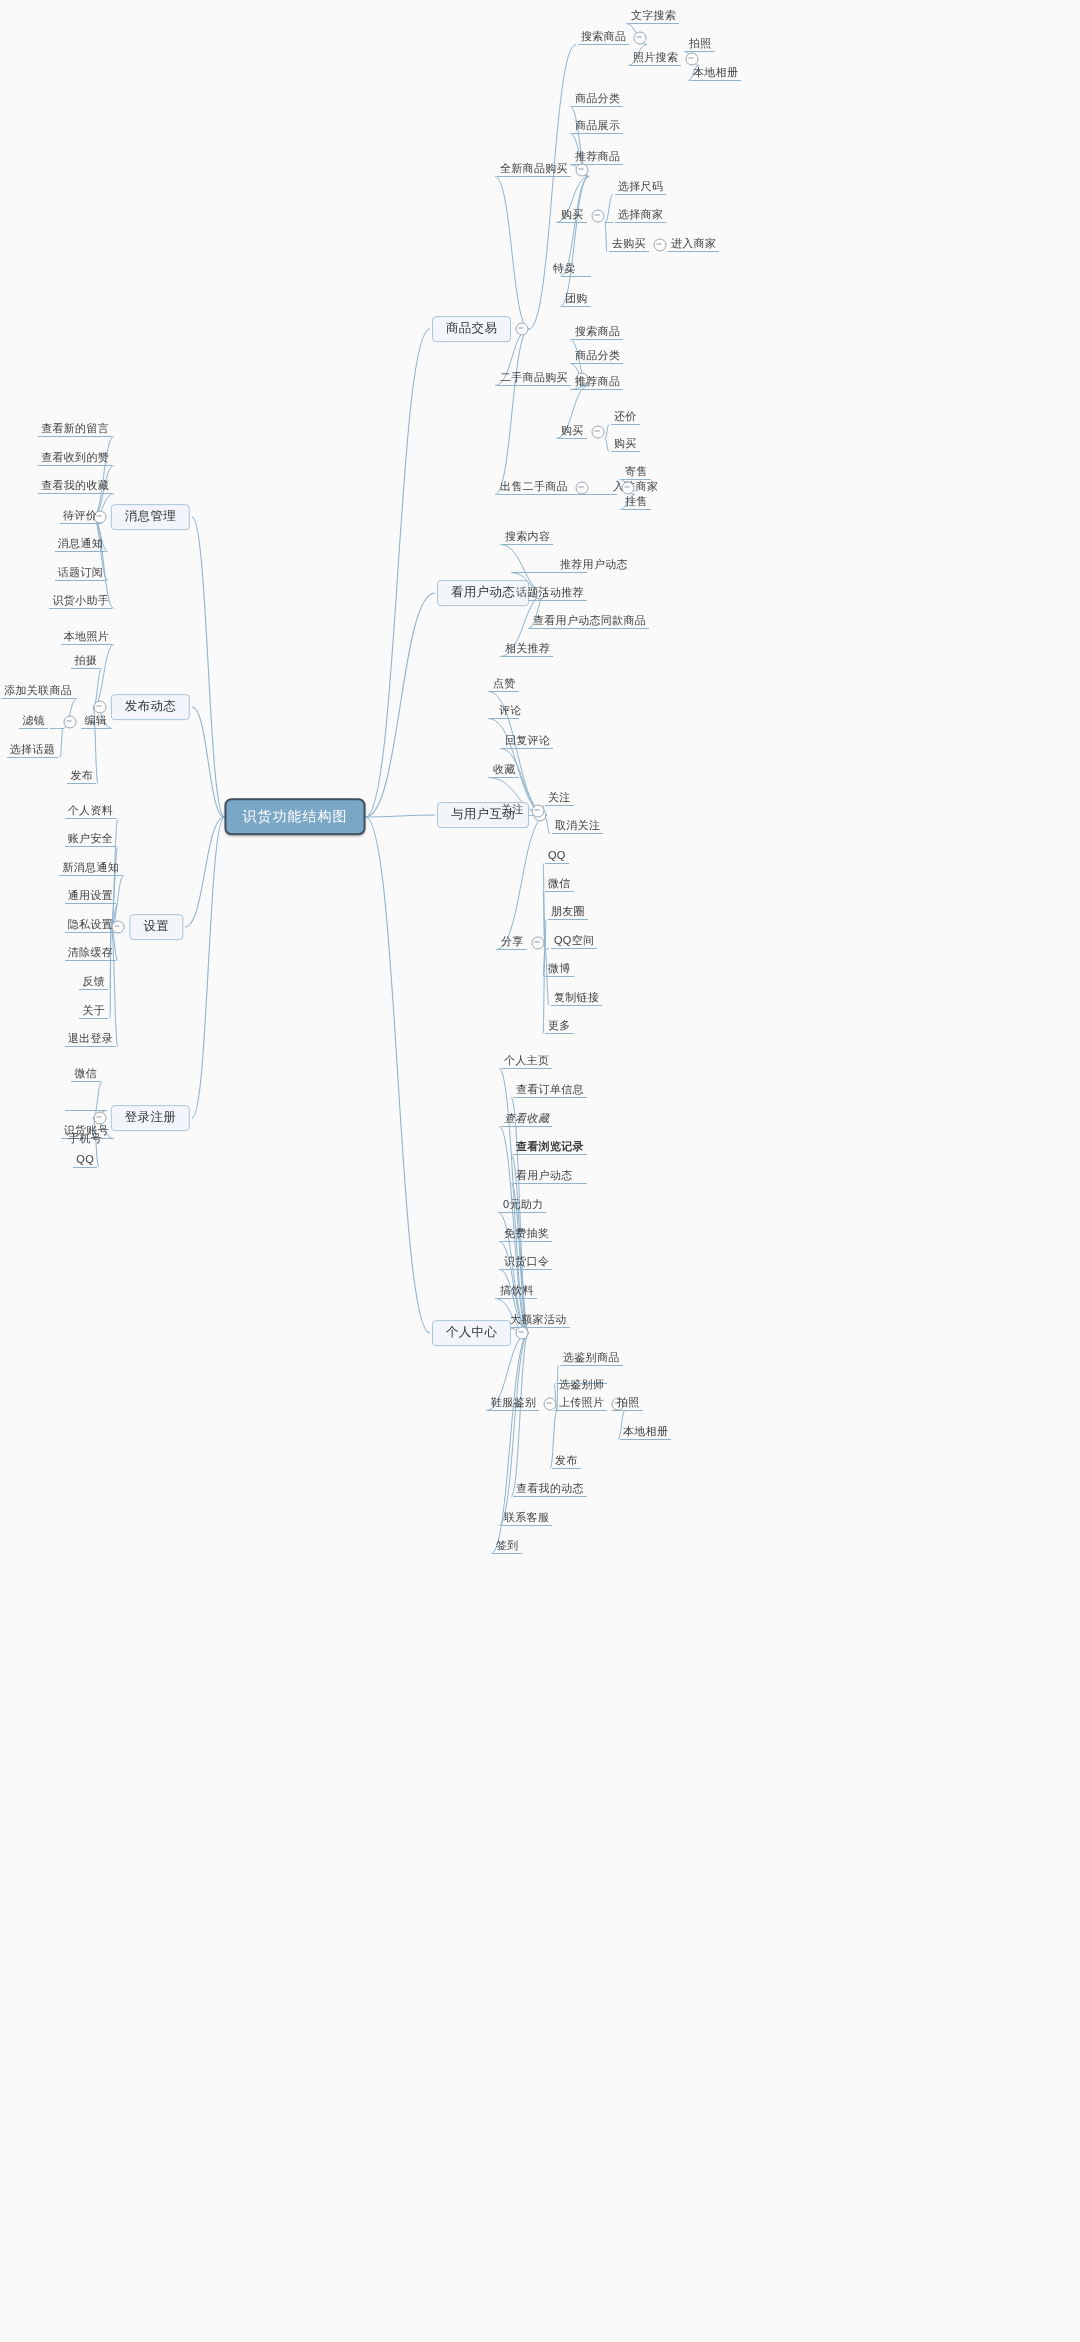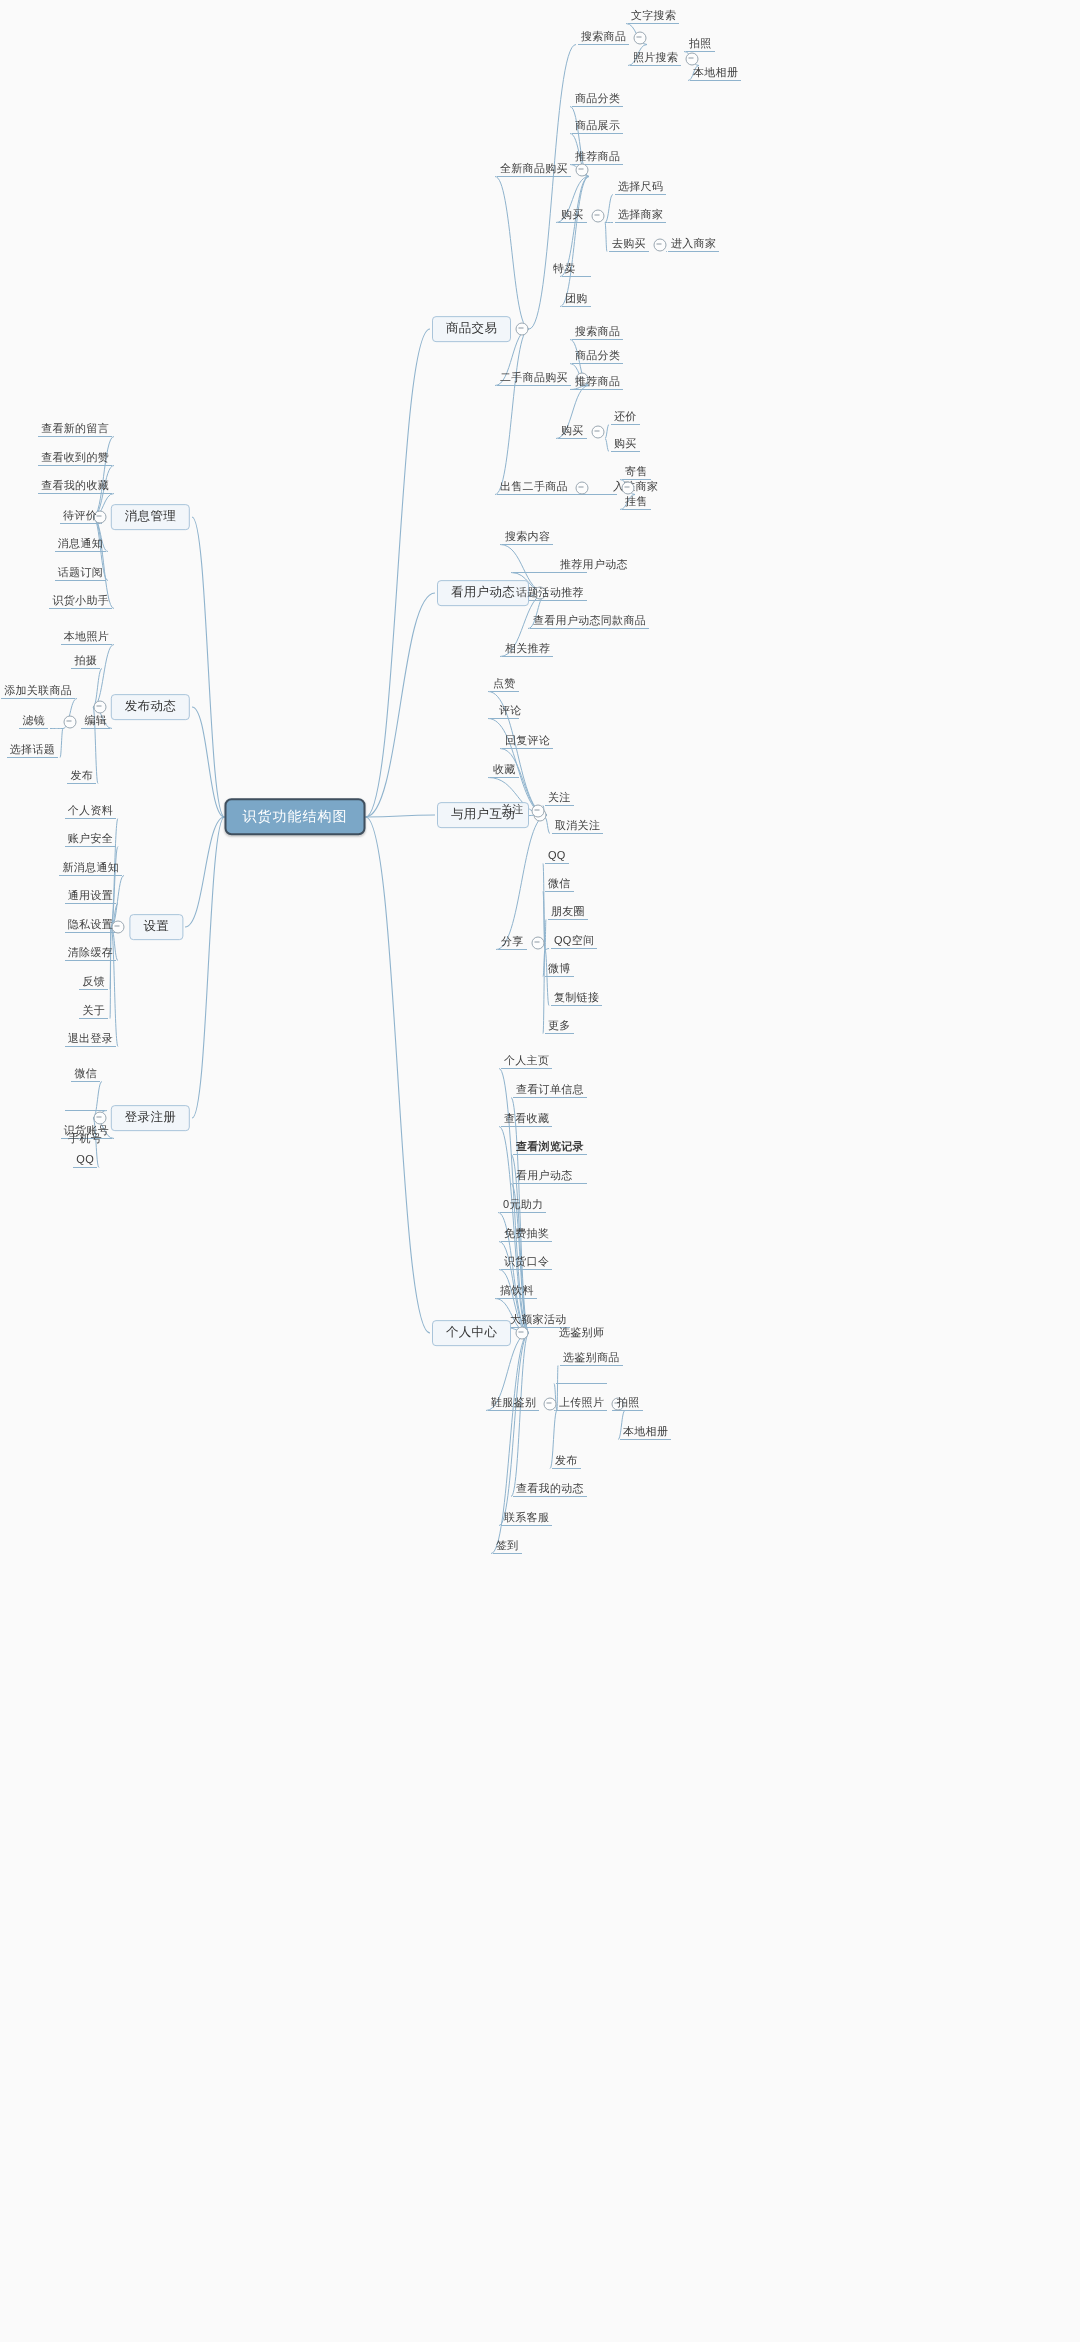--- a/index.html
+++ b/index.html
@@ -329,32 +329,32 @@
     <div class="node leaf" style="left: 545px; top: 885px;">微信</div>
     <div class="node leaf" style="left: 548px; top: 913px;">朋友圈</div>
     <div class="node leaf" style="left: 551px; top: 942px;">QQ空间</div>
     <div class="node leaf" style="left: 545px; top: 970px;">微博</div>
     <div class="node leaf" style="left: 551px; top: 999px;">复制链接</div>
     <div class="node leaf" style="left: 545px; top: 1027px;">更多</div>
     <div class="node lv1" style="left: 432px; top: 1333px;">个人中心</div>
     <div class="toggle" style="left: 522px; top: 1333px;"></div>
     <div class="node leaf" style="left: 501px; top: 1062px;">个人主页</div>
     <div class="node leaf" style="left: 513px; top: 1091px;">查看订单信息</div>
-    <div class="node leaf" style="left: 501px; top: 1120px;">查看收藏</div>
+    <div class="node leaf" style="left: 501px; top: 1120px; font-style: italic;">查看收藏</div>
     <div class="node leaf" style="left: 513px; top: 1148px; font-weight: bold;">查看浏览记录</div>
     <div class="node leaf" style="left: 513px; top: 1177px;">看用户动态</div>
     <div class="node leaf" style="left: 500px; top: 1206px;">0元助力</div>
     <div class="node leaf" style="left: 501px; top: 1235px;">免费抽奖</div>
     <div class="node leaf" style="left: 501px; top: 1263px;">识货口令</div>
     <div class="node leaf" style="left: 497px; top: 1292px;">搞饮料</div>
     <div class="node leaf" style="left: 507px; top: 1321px;">大额家活动</div>
     <div class="node leaf" style="left: 488px; top: 1404px;">鞋服鉴别</div>
     <div class="toggle" style="left: 550px; top: 1404px;"></div>
     <div class="node leaf" style="left: 560px; top: 1359px;">选鉴别商品</div>
-    <div class="node leaf" style="left: 556px; top: 1334px;">选鉴别师</div>
+    <div class="node leaf" style="left: 556px; top: 1386px;">选鉴别师</div>
     <div class="node leaf" style="left: 556px; top: 1404px;">上传照片</div>
     <div class="toggle" style="left: 618px; top: 1404px;"></div>
     <div class="node leaf" style="left: 614px; top: 1404px;">拍照</div>
     <div class="node leaf" style="left: 620px; top: 1433px;">本地相册</div>
     <div class="node leaf" style="left: 552px; top: 1462px;">发布</div>
     <div class="node leaf" style="left: 513px; top: 1490px;">查看我的动态</div>
     <div class="node leaf" style="left: 501px; top: 1519px;">联系客服</div>
     <div class="node leaf" style="left: 493px; top: 1547px;">签到</div>
     <div class="node lv1 left" style="left: 190px; top: 517px;">消息管理</div>
     <div class="toggle" style="left: 100px; top: 517px;"></div>

